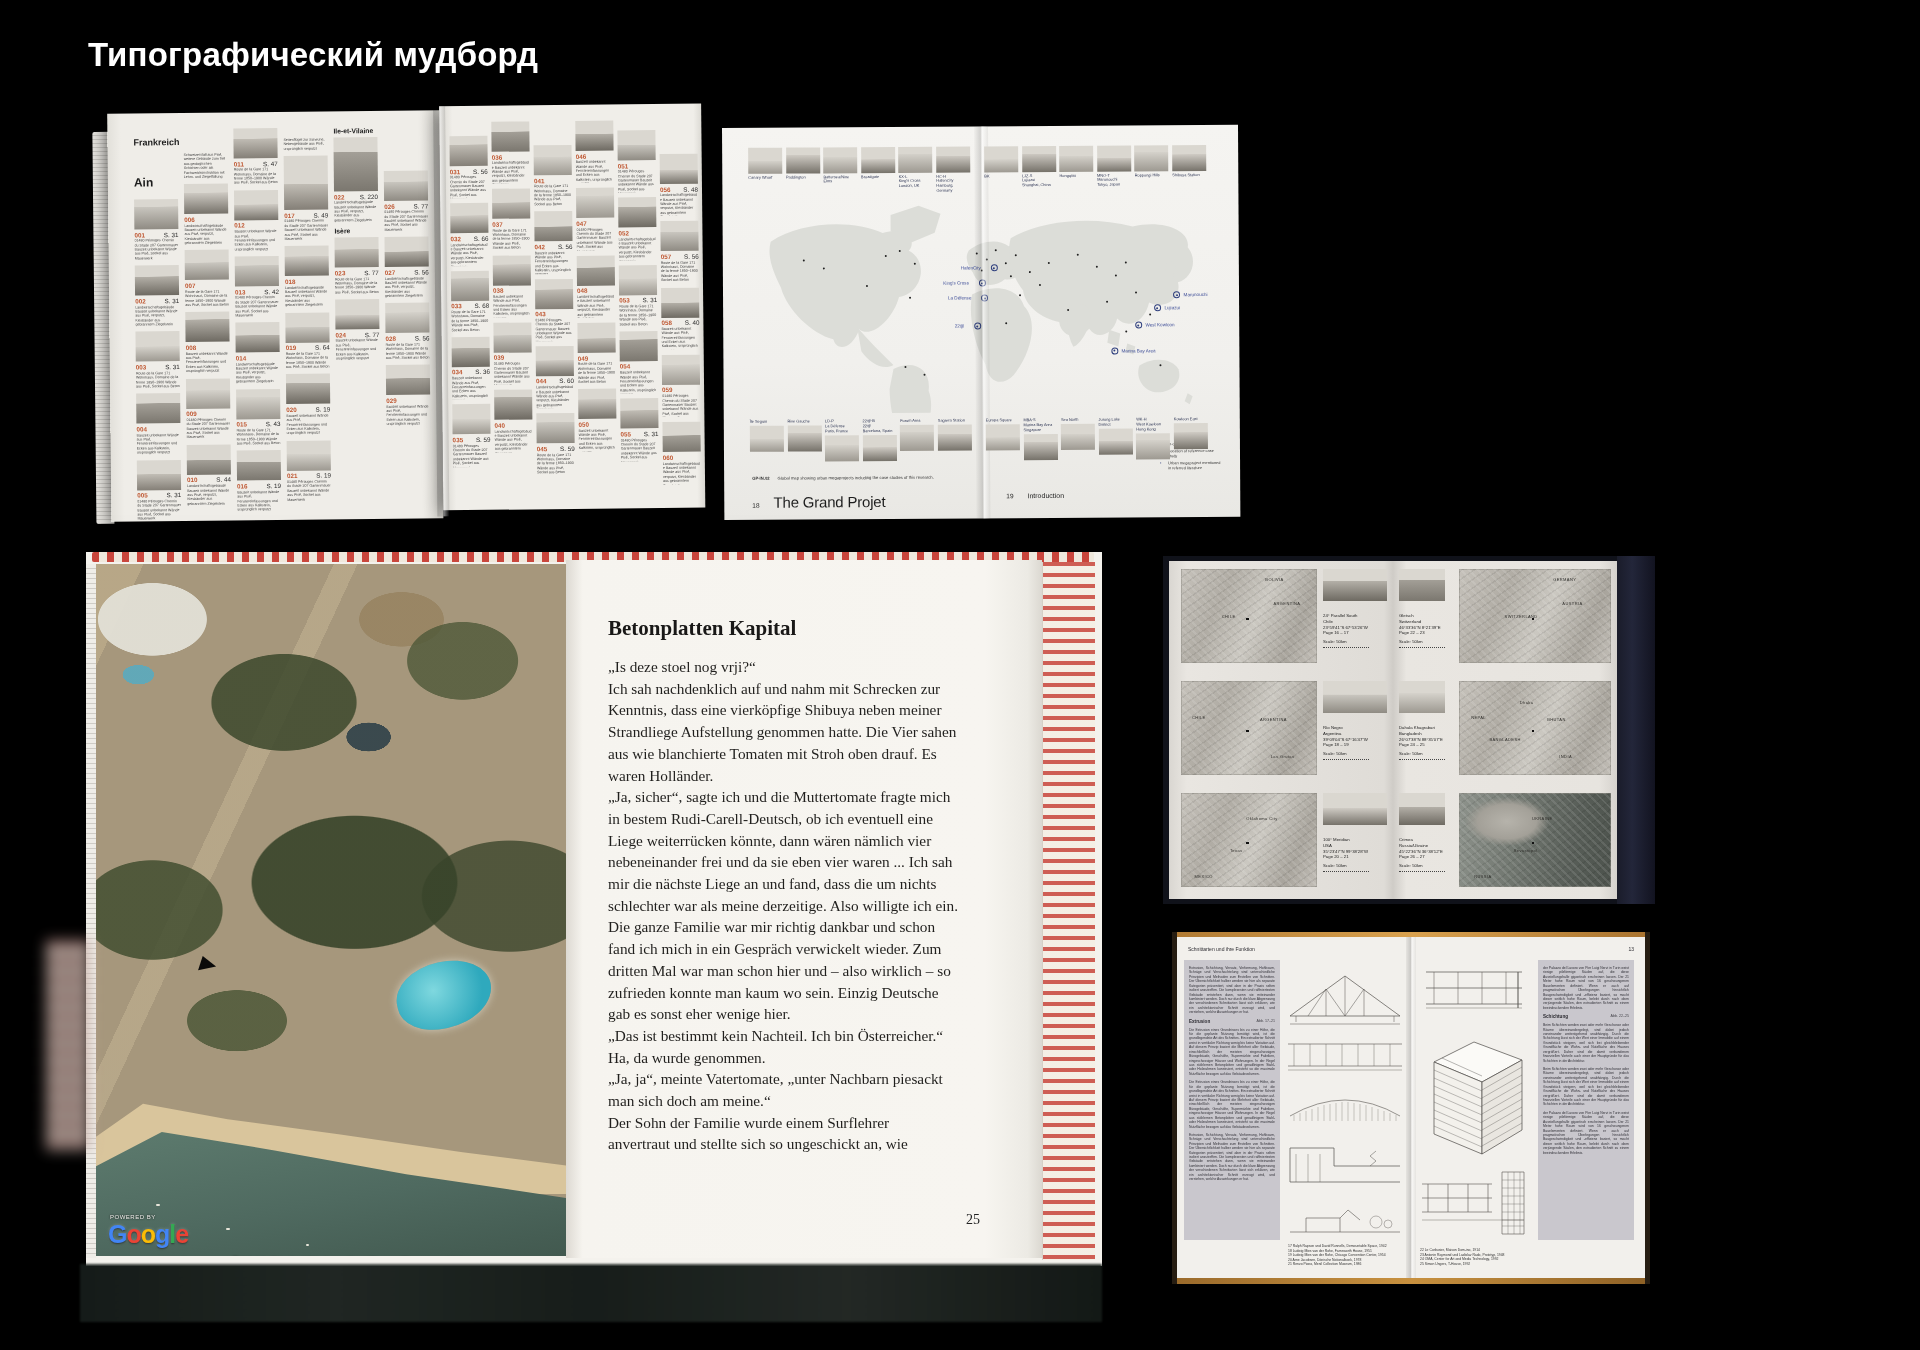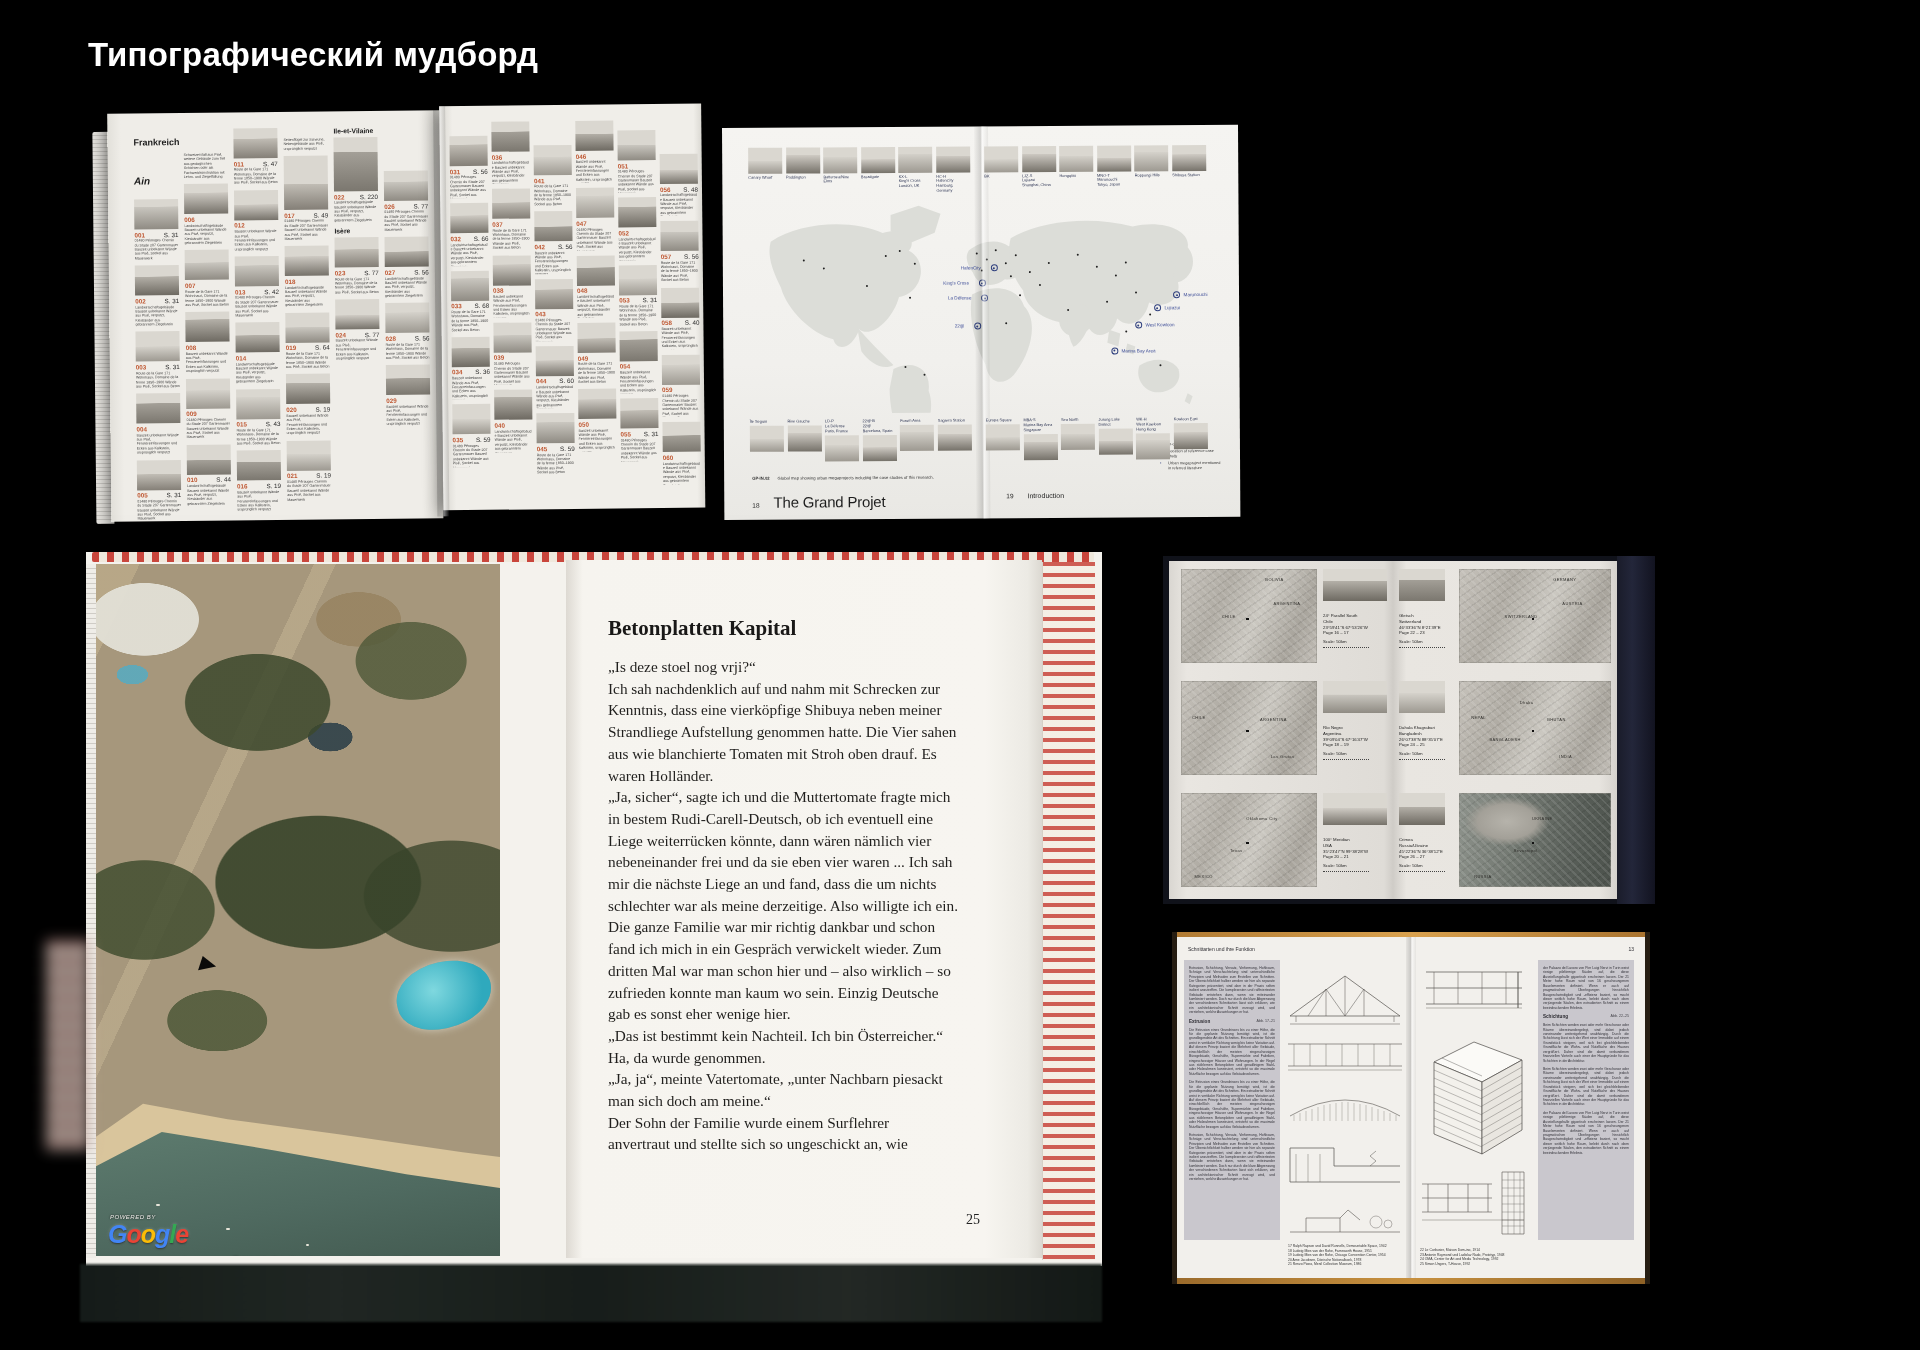--- a/index.html
+++ b/index.html
@@ -12,21 +12,21 @@
   #bookA .stack{position:absolute;left:2px;top:34px;width:18px;height:392px;
     background:repeating-linear-gradient(180deg,#e8e6e1 0 3px,#c9c7c2 3px 4px);border-radius:2px 0 0 2px;}
   .pageA{position:absolute;background:#edebe6;box-shadow:0 4px 18px rgba(0,0,0,.7);}
   #bkA-left{left:17px;top:16px;width:332px;height:408px;
     background:linear-gradient(to right,#e2e0da 0,#efede8 4%,#efede8 94%,#d8d6d0 100%);}
   #bkA-right{left:349px;top:12px;width:262px;height:404px;
     background:linear-gradient(to right,#d8d6d0 0,#f0eee9 5%,#f0eee9 97%,#dcdad4 100%);}
   #bookA .spine{position:absolute;left:343px;top:12px;width:12px;height:410px;
     background:linear-gradient(to right,rgba(0,0,0,.18),rgba(0,0,0,.02) 45%,rgba(255,255,255,.5) 55%,rgba(0,0,0,.12));}
   .aheader{position:absolute;font-size:9px;font-weight:bold;color:#1c1c1c;}
-  .asub{position:absolute;font-size:10px;font-weight:bold;color:#1c1c1c;font-style:italic;}
+  .asub{position:absolute;font-size:12px;font-weight:bold;color:#1c1c1c;}
   .acol{position:absolute;width:44px;}
   .acell{margin-bottom:5px;}
   .acell .ph{width:100%;height:30px;margin-bottom:1.5px;}
   .acell .ph.tall{height:54px;}
   .acell .nr{display:flex;justify-content:space-between;font-size:6.3px;line-height:1.25;}
   .acell .nr b{color:#c05a35;font-weight:bold;}
   .acell .nr span{color:#2b2b2b;}
   .acell .txt,.anote{font-size:3.6px;line-height:1.22;color:#3c3c3c;max-height:23px;overflow:hidden;
     text-align:left;word-break:break-word;}
   .anote{max-height:34px;margin-bottom:5px;}
@@ -56,21 +56,21 @@
   .bfoot.rt{font-size:6.5px;}
   .bfoot.rt .lab{margin-left:14px;font-size:7px;}
 
   
   #bookC{position:absolute;left:86px;top:552px;width:1016px;height:714px;background:#f4f2ed;
     box-shadow:0 8px 30px rgba(0,0,0,.8);}
   #bookC .headstripe{position:absolute;left:6px;top:0;width:1002px;height:10px;
     background:repeating-linear-gradient(90deg,#c9463c 0 7px,#efe8dc 7px 15px);border-radius:2px;}
   #bookC .leftstack{position:absolute;left:0;top:12px;width:10px;height:694px;
     background:repeating-linear-gradient(180deg,#efede8 0 4px,#cfccc6 4px 5px);}
-  #sat{position:absolute;left:10px;top:12px;width:404px;height:692px;overflow:hidden;background:#a6977c;font-style:italic;}
+  #sat{position:absolute;left:10px;top:12px;width:470px;height:692px;overflow:hidden;background:#a6977c;}
   #sat .veg{position:absolute;inset:0;background-image:
     radial-gradient(90px 60px at 12% 8%,rgba(226,224,214,.95) 0 60%,transparent 61%),
     radial-gradient(26px 16px at 9% 16%,rgba(90,170,190,.9) 0 60%,transparent 61%),
     radial-gradient(120px 80px at 40% 20%,rgba(60,72,44,.85) 0 60%,transparent 61%),
     radial-gradient(100px 70px at 78% 14%,rgba(78,88,56,.8) 0 55%,transparent 56%),
     radial-gradient(40px 26px at 58% 25%,rgba(40,60,70,.85) 0 55%,transparent 56%),
     radial-gradient(170px 110px at 55% 46%,rgba(56,68,42,.9) 0 60%,transparent 61%),
     radial-gradient(120px 85px at 12% 50%,rgba(66,78,48,.85) 0 58%,transparent 59%),
     radial-gradient(150px 95px at 88% 48%,rgba(60,70,44,.8) 0 58%,transparent 59%),
     radial-gradient(90px 55px at 30% 66%,rgba(72,84,52,.8) 0 55%,transparent 56%),

